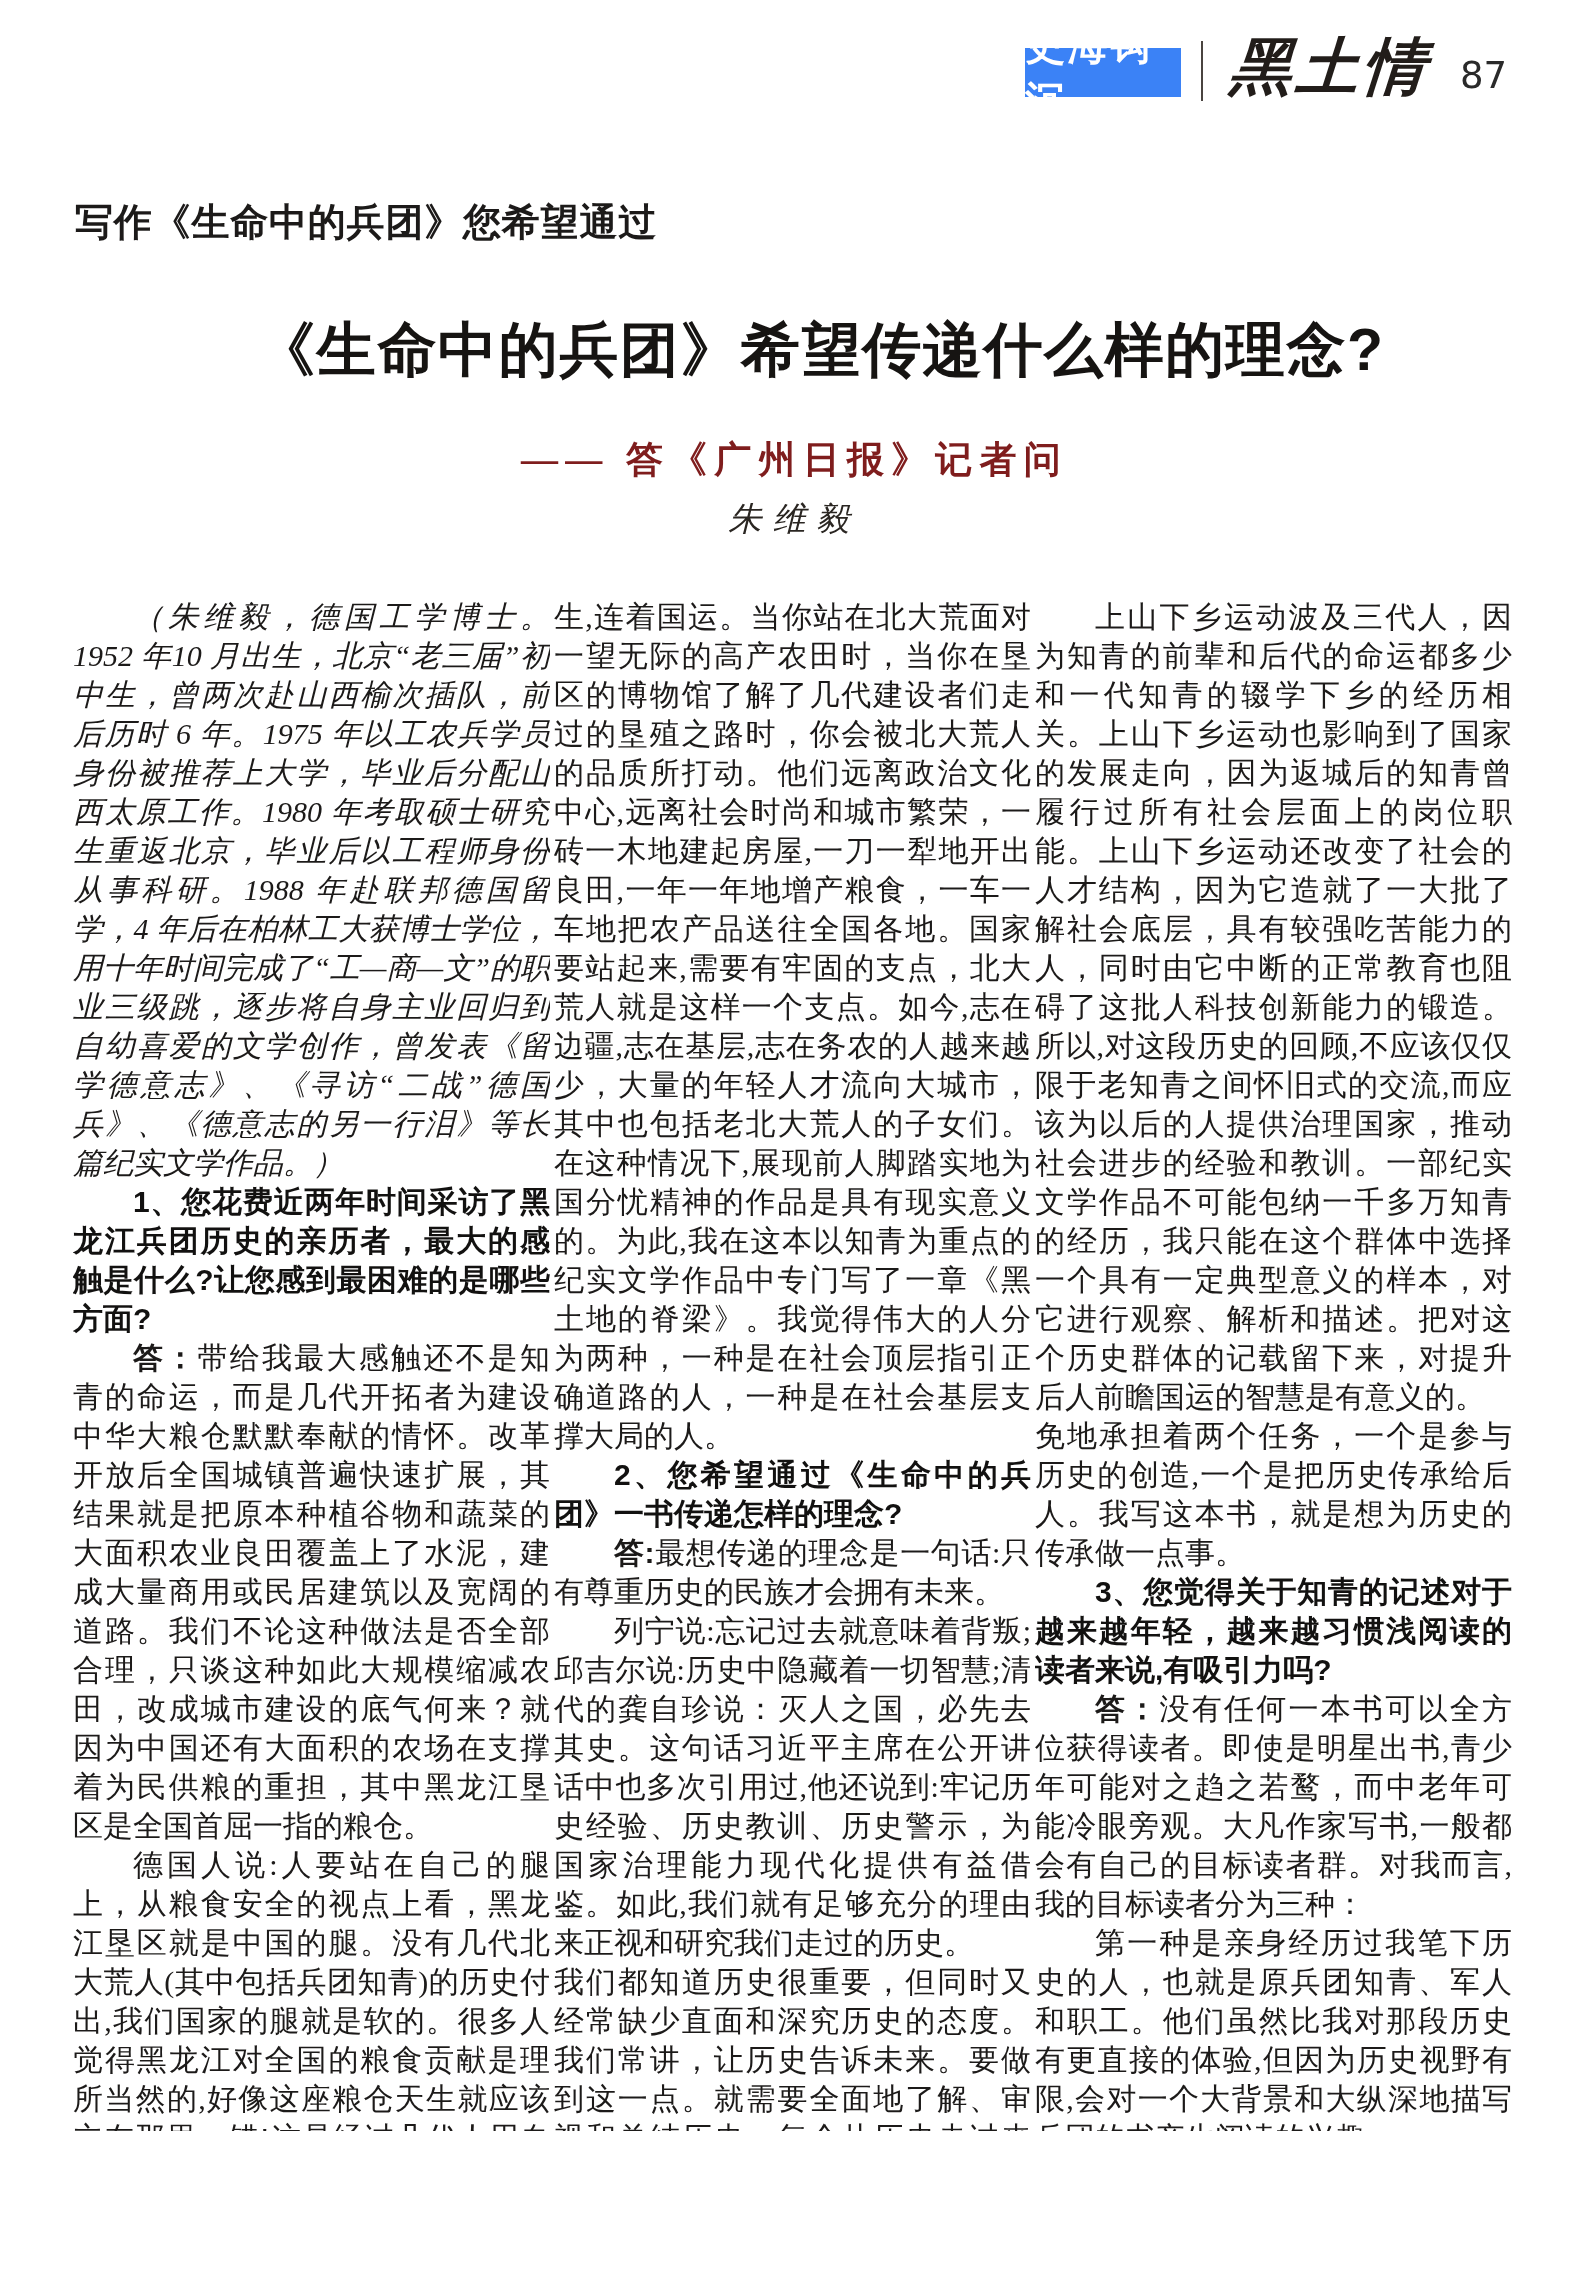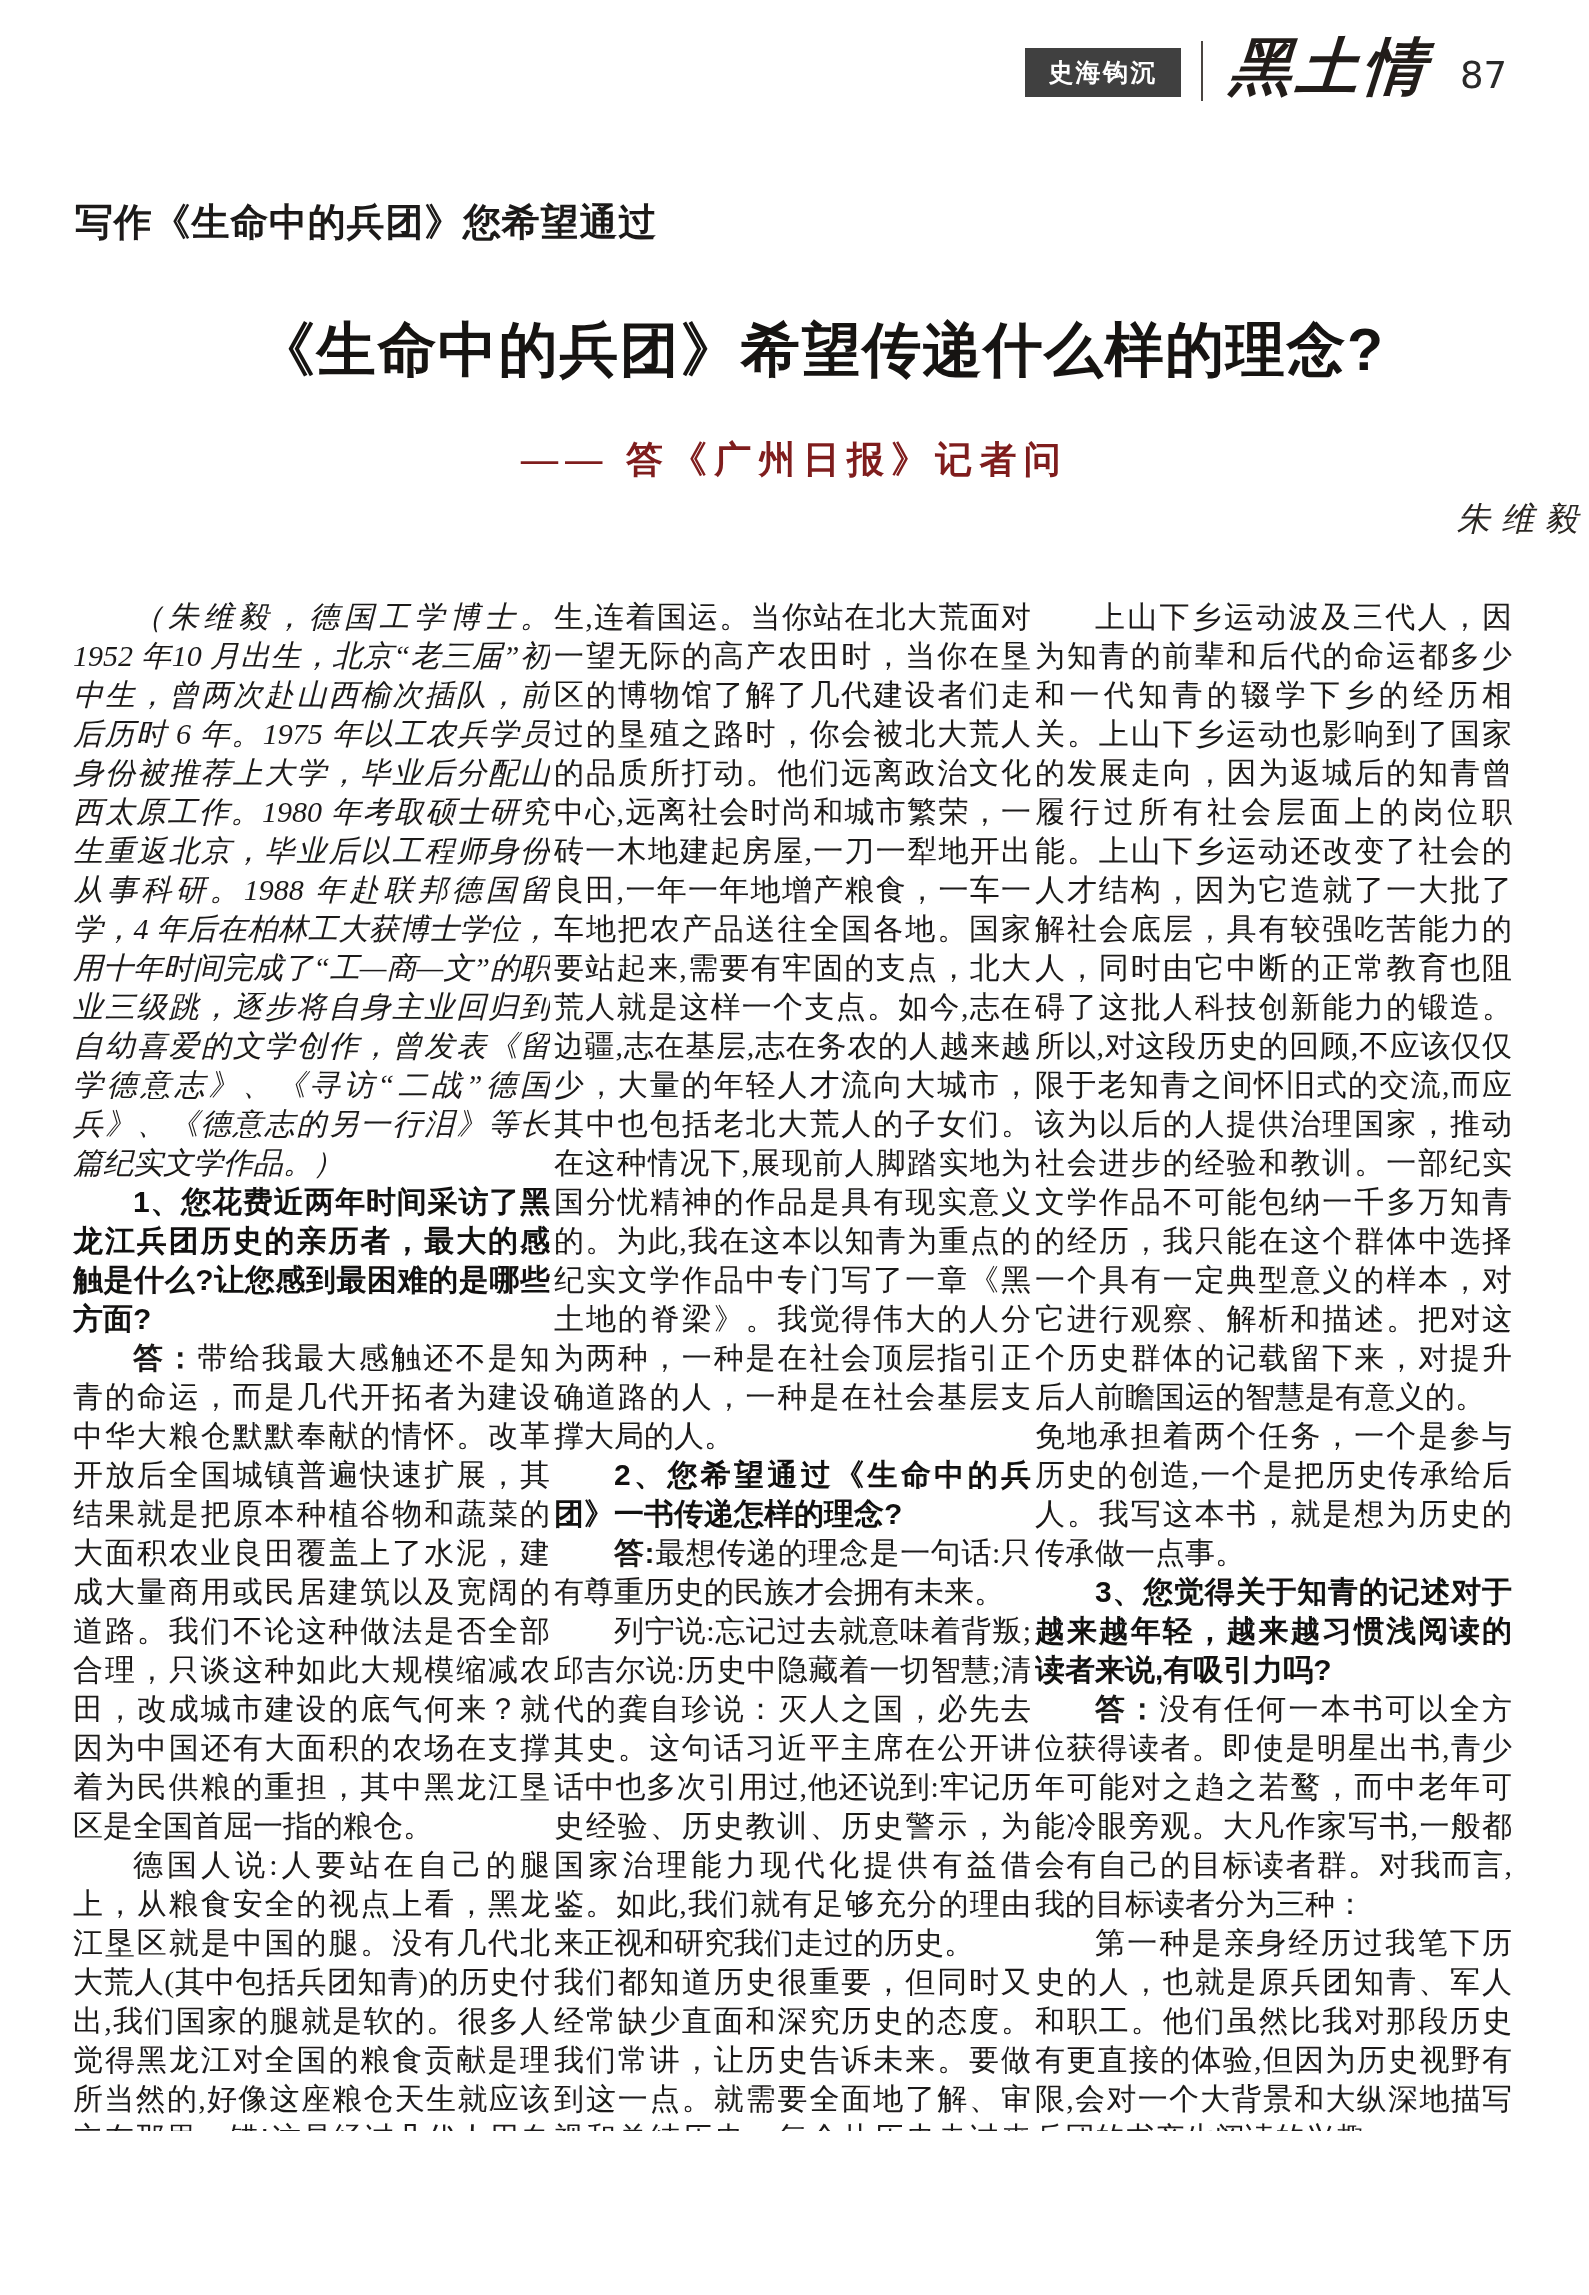--- a/index.html
+++ b/index.html
@@ -8,24 +8,24 @@
     width:1589px;height:2295px;
     background:#ffffff;
     overflow:hidden;
     font-family:"Liberation Serif","DejaVu Serif",serif;
     color:#1c1a19;
   }
   
   .hdr-badge{
     position:absolute;left:1025px;top:48px;
     width:156px;height:49px;
-    background:#404040;color:#ffffff;
+    background:#3b82f6;color:#ffffff;
     display:flex;align-items:center;justify-content:center;
     font-family:Liberation Serif, serif;
-    font-weight:bold;font-size:25px;letter-spacing:2.4px;
+    font-weight:bold;font-size:40px;letter-spacing:2.4px;
   }
   .hdr-divider{
     position:absolute;left:1201px;top:41px;
     width:2.4px;height:60px;background:#4a4440;
   }
   .hdr-logo{
     position:absolute;left:1230px;top:30px;width:199px;
     font-family:"DejaVu Serif","Liberation Serif",serif;
     font-style:italic;font-weight:bold;
     font-size:62px;line-height:73px;
@@ -54,21 +54,21 @@
   }
   .sub-title{
     position:absolute;left:0;top:435px;width:1589px;
     text-align:center;
     font-family:"Liberation Serif","DejaVu Serif",serif;
     font-weight:bold;font-size:37px;color:#7f1d1d;
     letter-spacing:7.2px;
   }
   .author{
     position:absolute;left:0;top:497px;width:1589px;
-    text-align:right;
+    text-align:center;
     font-family:"Liberation Serif","DejaVu Serif",serif;
     font-style:italic;
     font-size:33px;color:#2a2622;
     letter-spacing:11px;
   }
   
   .columns{
     position:absolute;left:73px;top:597px;
     width:1462px;height:1534px;
     display:flex;gap:4px;

